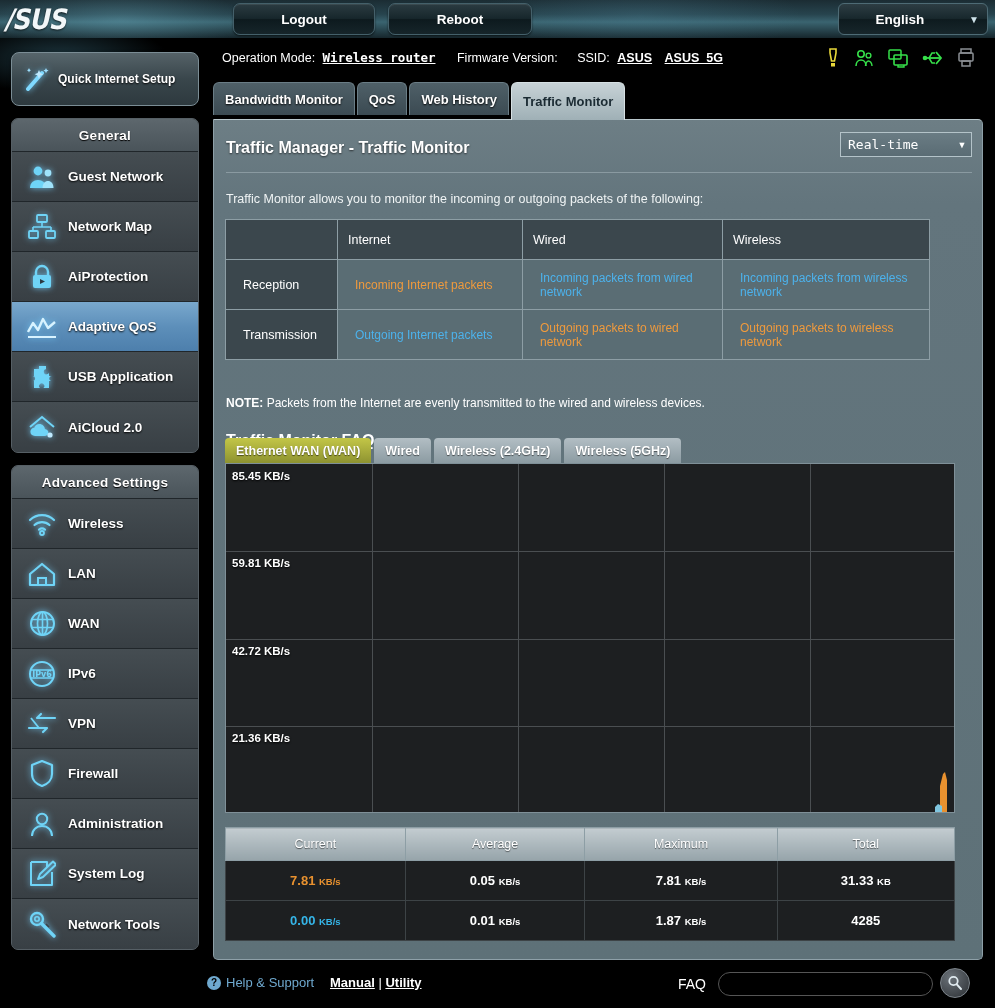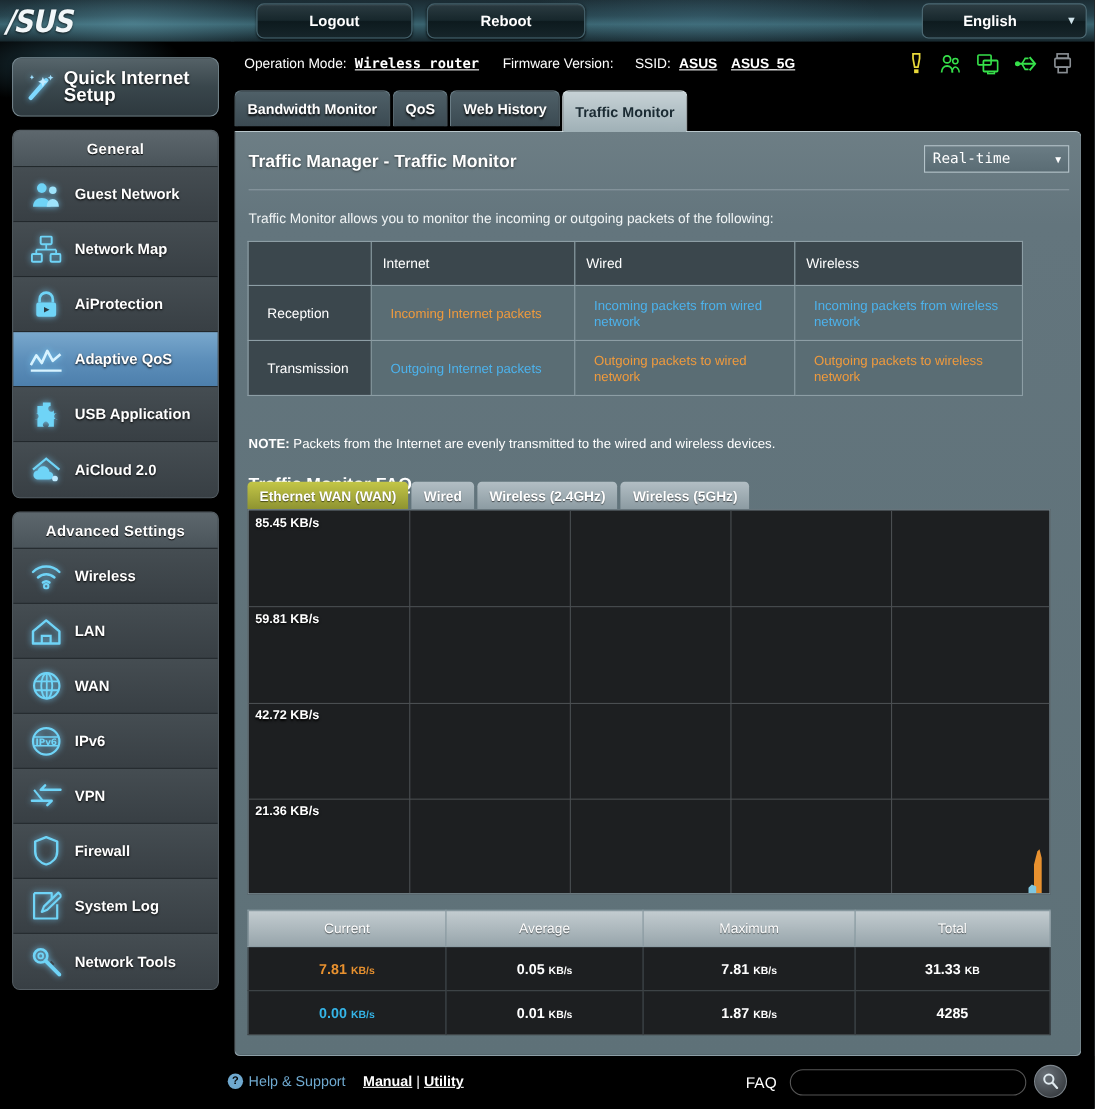--- a/index.html
+++ b/index.html
@@ -65,21 +65,21 @@
     background: radial-gradient(ellipse 150px 50px at 60px 20px, rgba(80,150,175,.35), transparent 72%);
   }
   .qis {
     position: absolute; left: 11px; top: 14px; width: 188px; height: 54px;
     border-radius: 8px;
     background: linear-gradient(180deg, rgba(92,106,112,.92) 0%, rgba(62,76,82,.92) 50%, rgba(48,60,66,.95) 100%);
     border: 1px solid #7b8d95;
     display: flex; align-items: center; gap: 6px; padding-left: 8px;
     box-shadow: 0 2px 4px rgba(0,0,0,.5); cursor: pointer;
   }
-  .qis .lbl { color:#fff; font-size:17px; font-weight:700; line-height:16px; text-shadow: 0 1px 2px #000; }
+  .qis .lbl { color:#fff; font-size:12px; font-weight:700; line-height:16px; text-shadow: 0 1px 2px #000; }
 
   .menu-group { position: absolute; left: 11px; width: 188px;
     background: #3c4449; border: 1px solid #565f65; border-radius: 7px; overflow: hidden;
     box-shadow: 0 2px 5px rgba(0,0,0,.55);
   }
   #group-general { top: 80px; }
   #group-advanced { top: 427px; }
   .group-title {
     height: 33px; display:flex; align-items:center; justify-content:center;
     color:#fff; font-size:13.5px; font-weight:700; letter-spacing:.3px;
@@ -429,20 +429,29 @@
 
       <div class="menu-item">
         <span class="ico">
           <svg width="24" height="27" viewBox="0 0 24 27">
               <path d="M12 1l10 4v9c0 6-4.4 10.3-10 12C6.4 24.3 2 20 2 14V5z" fill="none" stroke="#6fd4f7" stroke-width="2.2" stroke-linejoin="round"></path>
             </svg>
         </span>
         <span class="lbl">Firewall</span>
       </div>
 
+      <div class="menu-item">
+        <span class="ico">
+          <svg width="26" height="26" viewBox="0 0 26 26">
+              <circle cx="13" cy="8" r="5.2" fill="none" stroke="#6fd4f7" stroke-width="2"></circle>
+              <path d="M3 25c0-6 4.5-10 10-10s10 4 10 10" fill="none" stroke="#6fd4f7" stroke-width="2"></path>
+            </svg>
+        </span>
+        <span class="lbl">Administration</span>
+      </div>
 
       <div class="menu-item">
         <span class="ico">
           <svg width="27" height="27" viewBox="0 0 27 27">
               <path d="M2 2h16v5M2 2v23h21V12" fill="none" stroke="#6fd4f7" stroke-width="2" stroke-linejoin="round"></path>
               <path d="M9 19l2-5L24 1.5l3 3L14 17z" fill="none" stroke="#6fd4f7" stroke-width="2" stroke-linejoin="round"></path>
             </svg>
         </span>
         <span class="lbl">System Log</span>
       </div>

